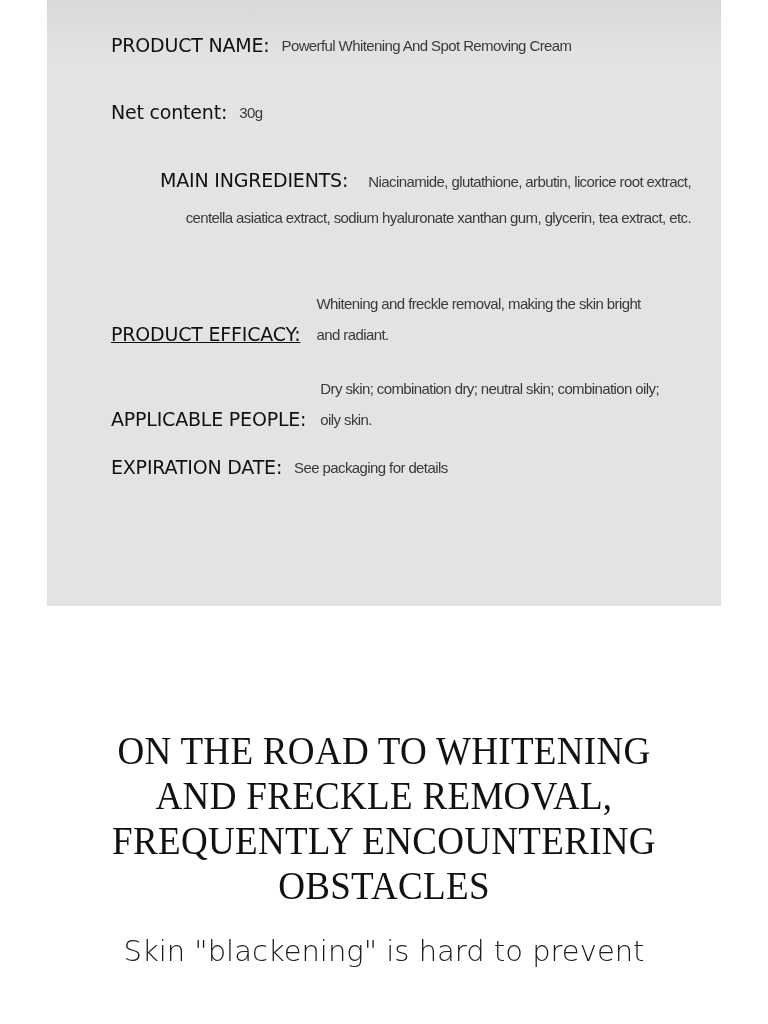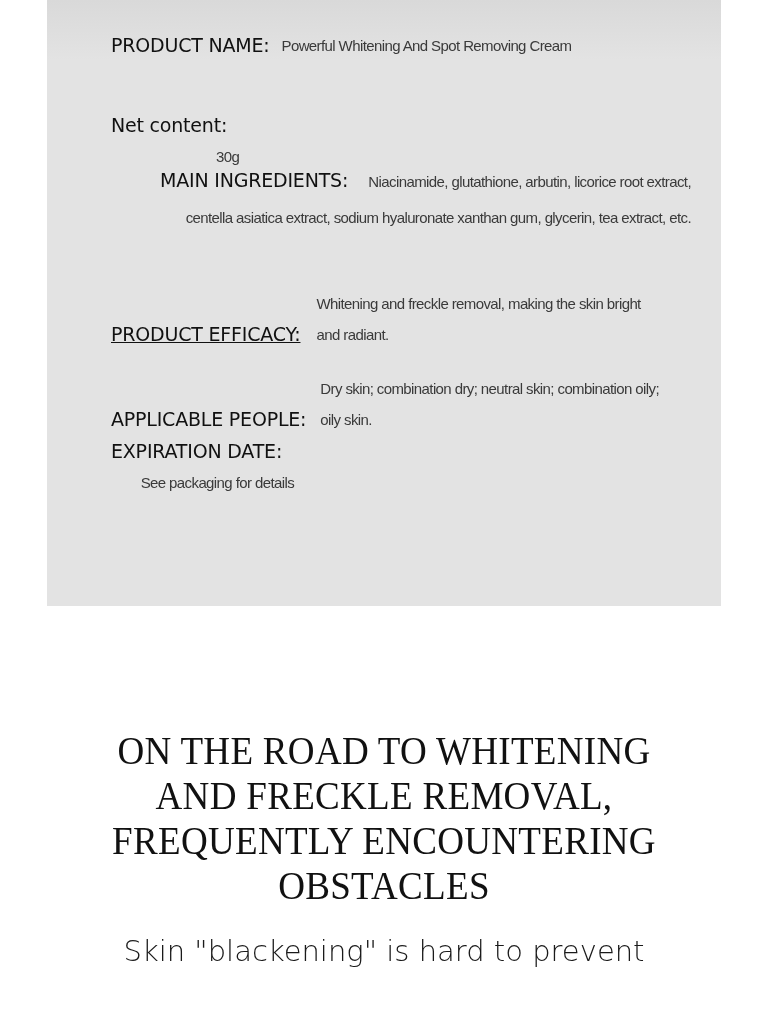--- a/index.html
+++ b/index.html
@@ -45,34 +45,34 @@
     .row-flex {
       display: flex;
       align-items: flex-end;
     }
     .row-flex .spec-label { margin-right: 12px; }
     .row-flex .spec-value { display: block; }
 
     #row-name { top: 30px; }
     #row-name .spec-value { width: 300px; }
 
-    #row-net { top: 110px; flex-direction: column; }
+    #row-net { top: 97px; }
 
     #row-ingredients { top: 163px; width: 580px; line-height: 35px; text-align: right; }
     #row-ingredients .spec-label { margin-right: 14px; }
 
     #row-efficacy { top: 288px; }
     #row-efficacy .spec-value { width: 350px; }
     #row-efficacy .spec-label { margin-right: 16px; text-decoration: underline; }
 
     #row-people { top: 373px; }
     #row-people .spec-value { width: 340px; }
     #row-people .spec-label { margin-right: 14px; }
 
-    #row-expiry { top: 436px; flex-direction: column; }
+    #row-expiry { top: 452px; }
 
     .headline {
       position: absolute;
       left: 0;
       top: 728px;
       width: 768px;
       text-align: center;
       font-family: "Liberation Serif", serif;
       font-size: 39px;
       line-height: 45px;

